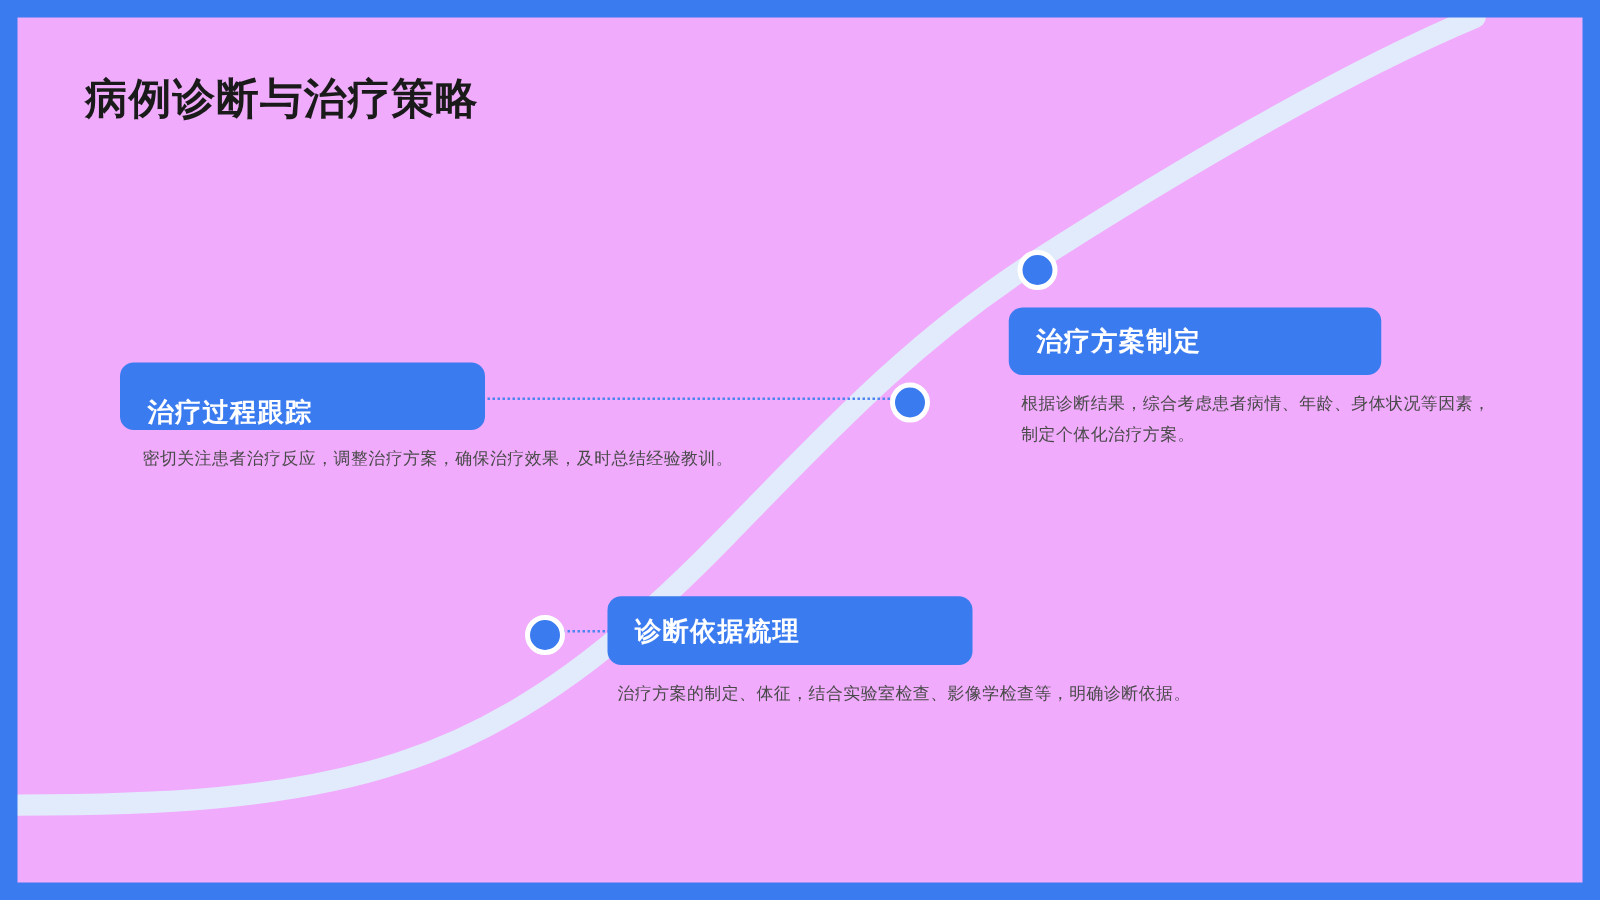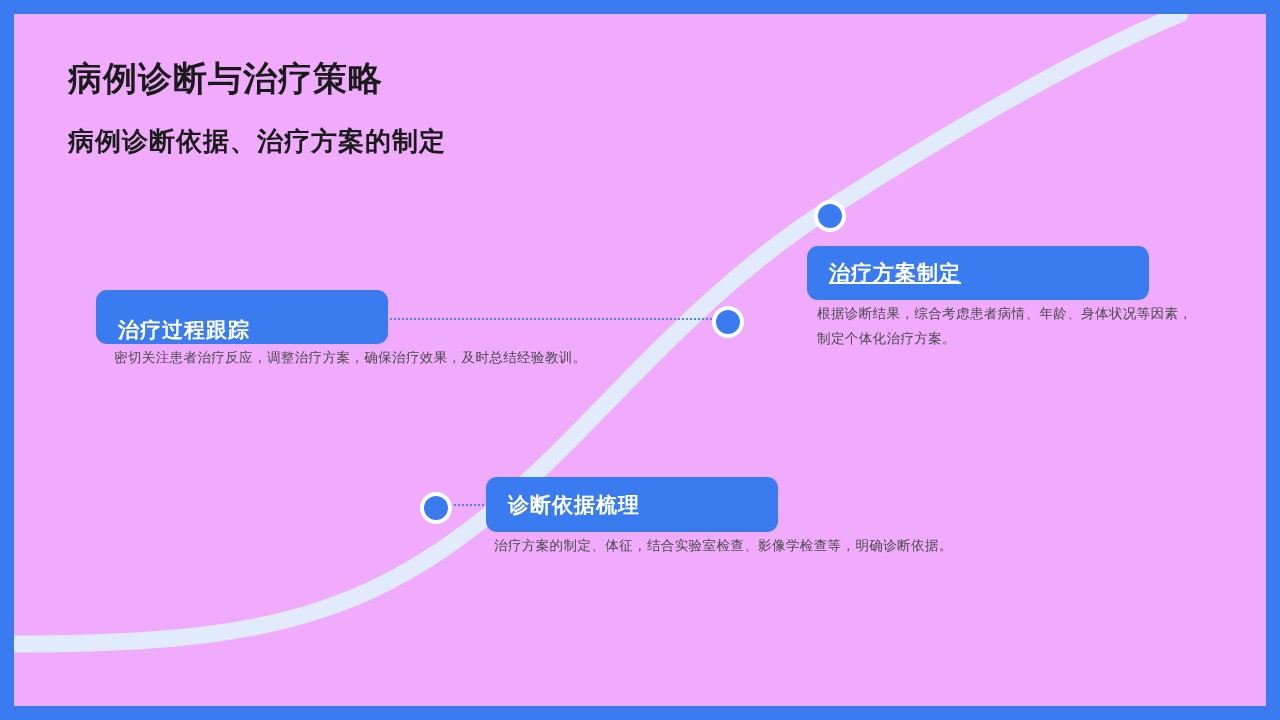--- a/index.html
+++ b/index.html
@@ -67,29 +67,29 @@
     align-items: center;
     box-sizing: border-box;
     padding: 0 22px;
   }
   .desc {
     color: #4a4a4a;
     font-size: 13.5px;
     line-height: 1.85;
     font-family: "DejaVu Serif", "Liberation Serif", serif;
     letter-spacing: 0.4px;
-    margin-top: 1px;
+    margin-top: 11px;
   }
   
   #node-tracking { left: 96px; top: 290px; }
   #node-tracking .card { width: 292px; height: 54px; align-items: flex-end; }
   #node-tracking .desc { width: 520px; padding-left: 18px; }
 
   #node-plan { left: 807px; top: 246px; }
-  #node-plan .card { width: 342px; height: 54px; text-decoration: underline; }
+  #node-plan .card { width: 298px; height: 54px; }
   #node-plan .desc { width: 382px; padding-left: 10px; }
 
   #node-basis { left: 486px; top: 477px; }
   #node-basis .card { width: 292px; height: 55px; }
   #node-basis .desc { width: 570px; padding-left: 8px; white-space: nowrap; }
 
   
   .dot {
     position: absolute;
     width: 24px; height: 24px;
@@ -120,21 +120,20 @@
 
   <svg class="curve-layer" viewBox="0 0 1280 720" xmlns="http://www.w3.org/2000/svg" aria-hidden="true">
     <path d="M 14 644
              C 120 644, 230 640, 320 610
              C 420 578, 500 512, 580 430
              C 660 348, 730 272, 830 208
              C 930 144, 1070 60, 1180 14" fill="none" stroke="#E2EBFB" stroke-width="17" stroke-linecap="round"></path>
   </svg>
 
   <div class="title">病例诊断与治疗策略</div>
-  <div class="subtitle">病例诊断依据、治疗方案的制定</div>
 
   <div class="connector" id="conn-tracking"></div>
   <div class="connector" id="conn-basis"></div>
 
   <div class="dot" id="dot-top"></div>
   <div class="dot" id="dot-mid"></div>
   <div class="dot" id="dot-bottom"></div>
 
   <div class="node" id="node-plan">
     <div class="card">

